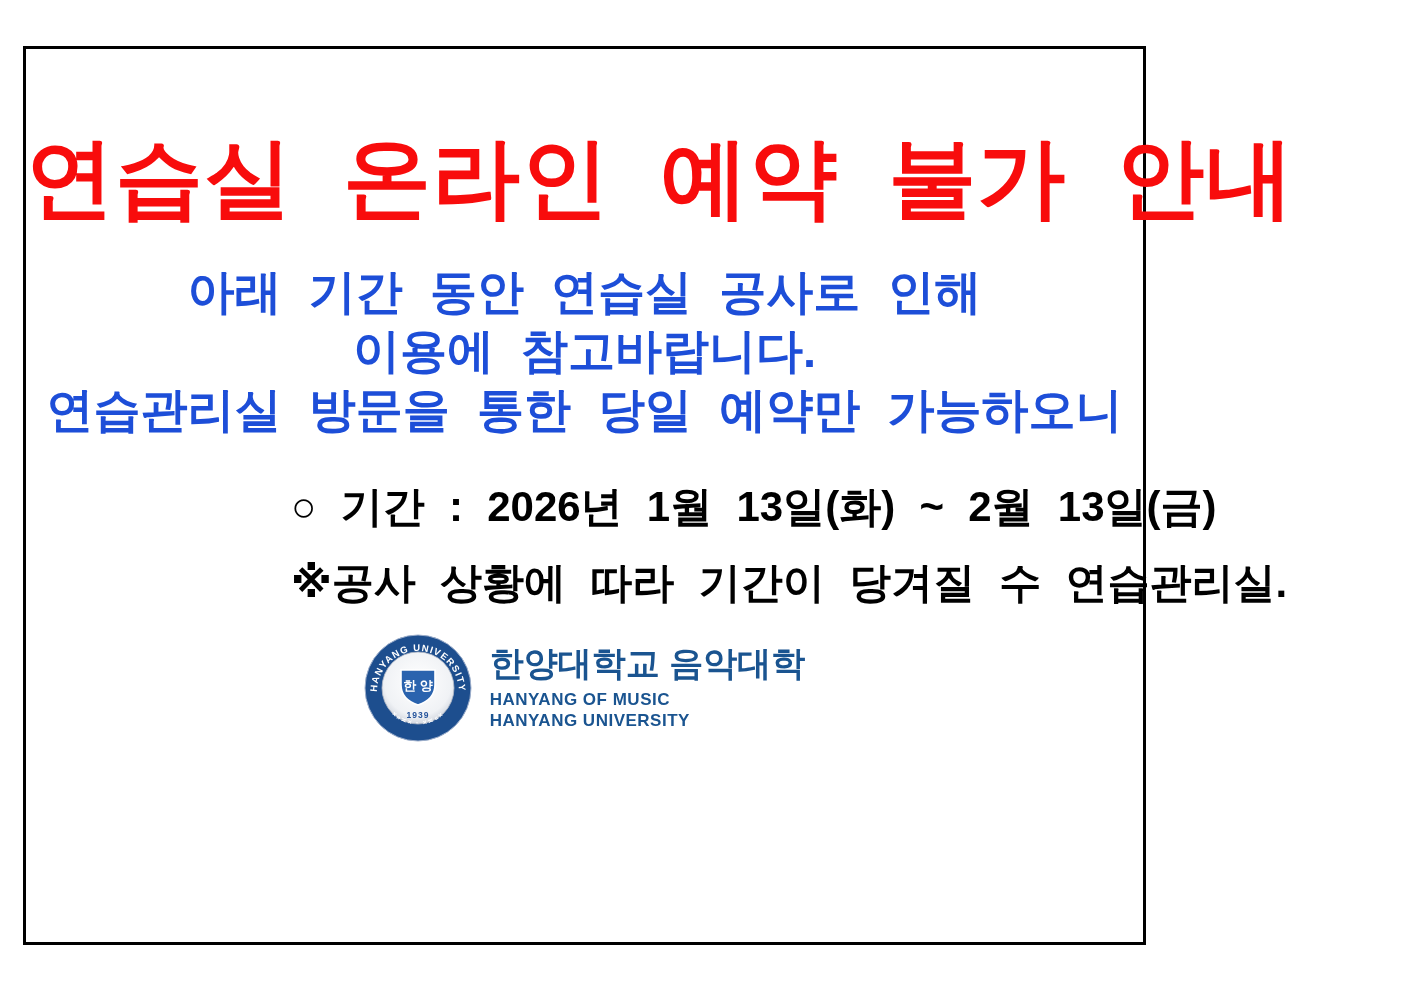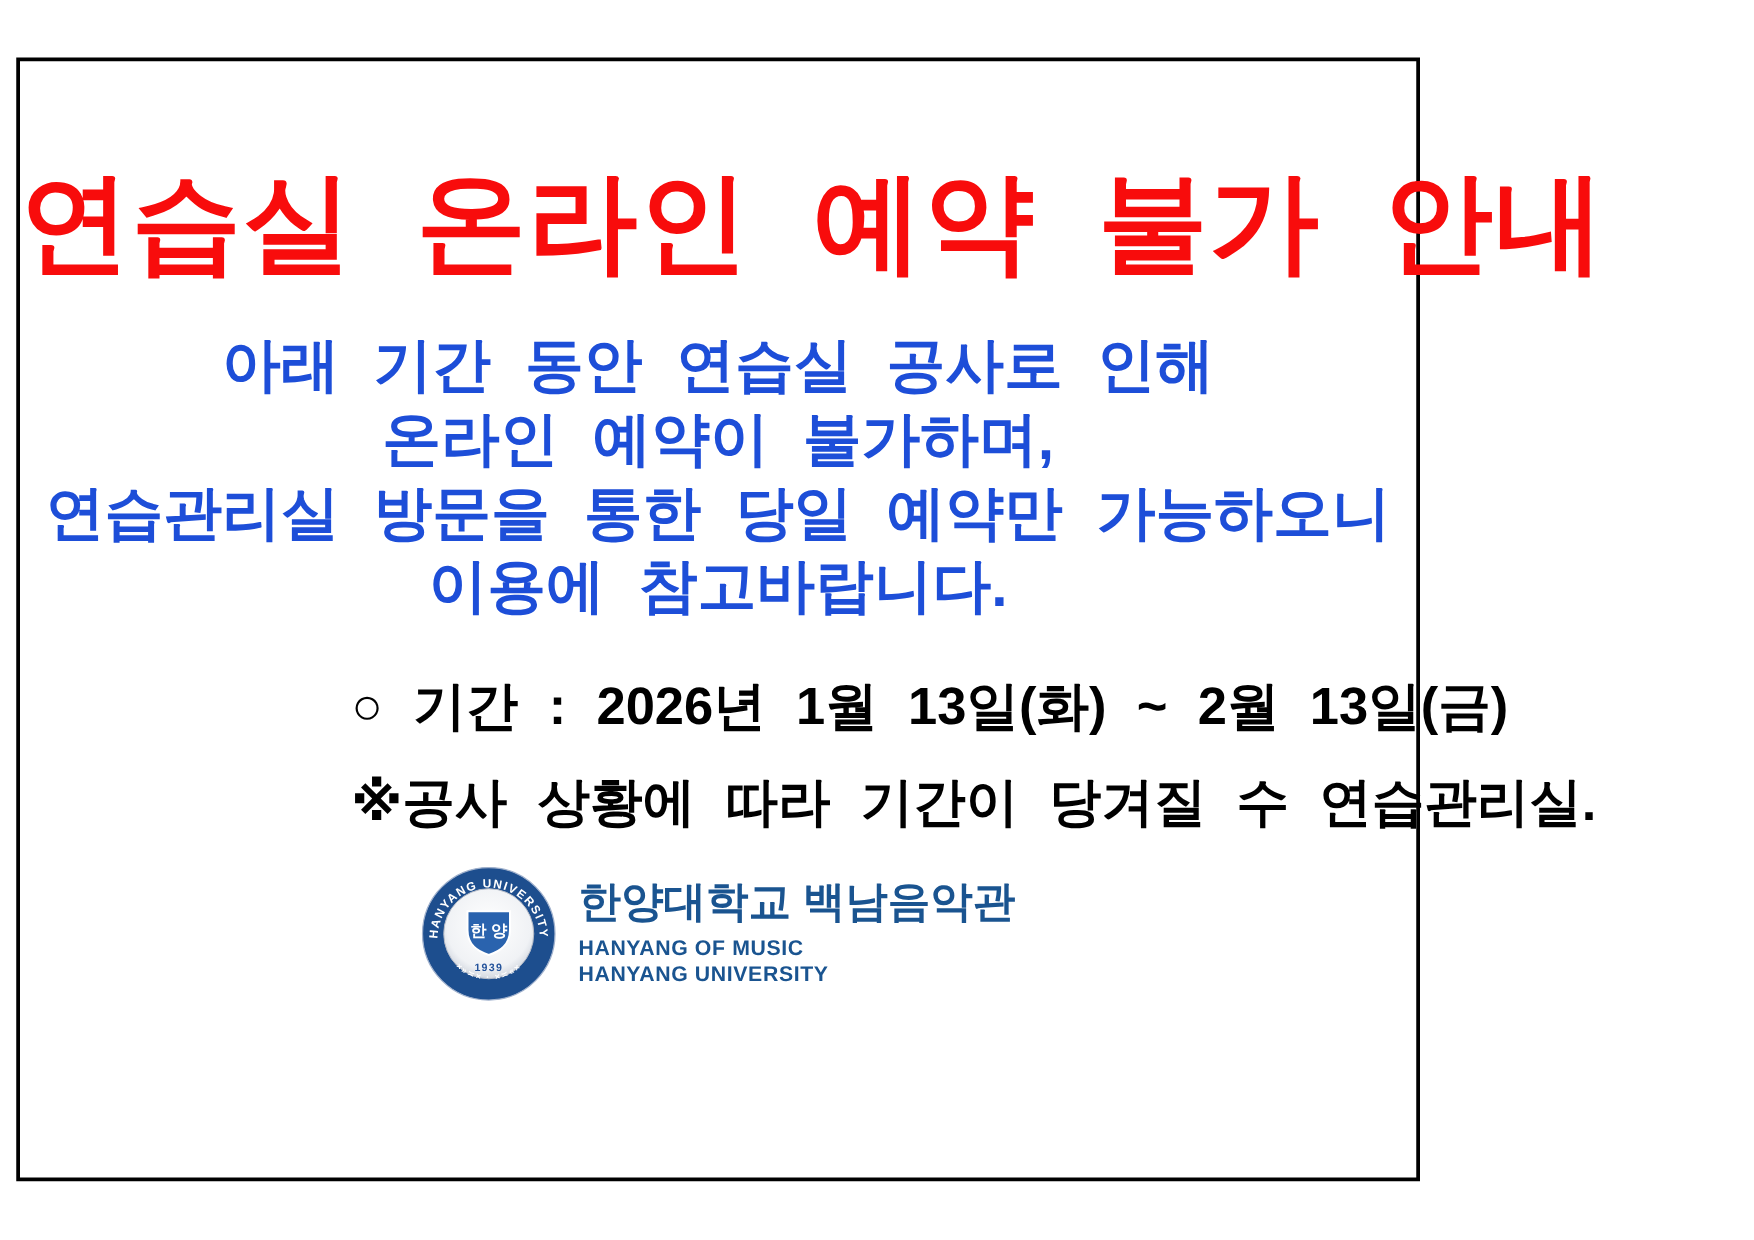--- a/index.html
+++ b/index.html
@@ -10,21 +10,21 @@
   .canvas {
     position: relative;
     width: 1403px;
     height: 992px;
     background: #ffffff;
     font-family: "Liberation Sans", "DejaVu Sans", sans-serif;
     overflow: hidden;
   }
   .frame {
     position: absolute;
-    left: 13px;
+    left: 23px;
     top: 46px;
     width: 1123px;
     height: 899px;
     border: 3px solid #000000;
     box-sizing: border-box;
     background: #ffffff;
     text-align: center;
   }
   .notice-title {
     margin-top: 72px;
@@ -98,23 +98,22 @@
 </head>
 <body>
 
 <div class="canvas">
   <div class="frame">
 
     <div class="notice-title">연습실 온라인 예약 불가 안내</div>
 
     <div class="notice-paragraph">
       <div>아래 기간 동안 연습실 공사로 인해</div>
-      <div>온라인 예약이 불가하며,</div>
+      <div>이용에 참고바랍니다.</div>
       <div>연습관리실 방문을 통한 당일 예약만 가능하오니</div>
-      <div>이용에 참고바랍니다.</div>
     </div>
 
     <div class="notice-details">
       <div class="detail-line">○ 기간 : 2026년 1월 13일(화) ~ 2월 13일(금)</div>
       <div class="note-line">※공사 상황에 따라 기간이 당겨질 수 연습관리실.</div>
     </div>
 
     <div class="logo-row">
       <svg class="seal" viewBox="0 0 108 108">
         <defs>
@@ -133,21 +132,21 @@
         </text>
         <text font-size="7" font-weight="bold" fill="#ffffff" letter-spacing="1.5" font-family="&quot;Liberation Sans&quot;, &quot;DejaVu Sans&quot;, sans-serif">
           <textPath href="#arcBottom" startOffset="50%" text-anchor="middle">×»≍× · ×≍«×</textPath>
         </text>
         <path d="M 37,36 h 34 v 15 c 0,12 -8,17 -17,20 c -9,-3 -17,-8 -17,-20 z" fill="#2A63AE" stroke="#ffffff" stroke-width="1.6"></path>
         <text x="54" y="56" font-size="13" font-weight="bold" fill="#ffffff" text-anchor="middle" font-family="&quot;Liberation Sans&quot;, &quot;DejaVu Sans&quot;, sans-serif">한 양</text>
         <text x="54" y="84" font-size="8.5" font-weight="bold" fill="#24539B" text-anchor="middle" letter-spacing="1" font-family="&quot;Liberation Sans&quot;, &quot;DejaVu Sans&quot;, sans-serif">1939</text>
       </svg>
 
       <div class="logo-text">
-        <div class="logo-kr">한양대학교 백남음악관</div>
+        <div class="logo-kr">한양대학교 음악대학</div>
         <div class="logo-en">
           <div>HANYANG OF MUSIC</div>
           <div>HANYANG UNIVERSITY</div>
         </div>
       </div>
     </div>
 
   </div>
 </div>
 

